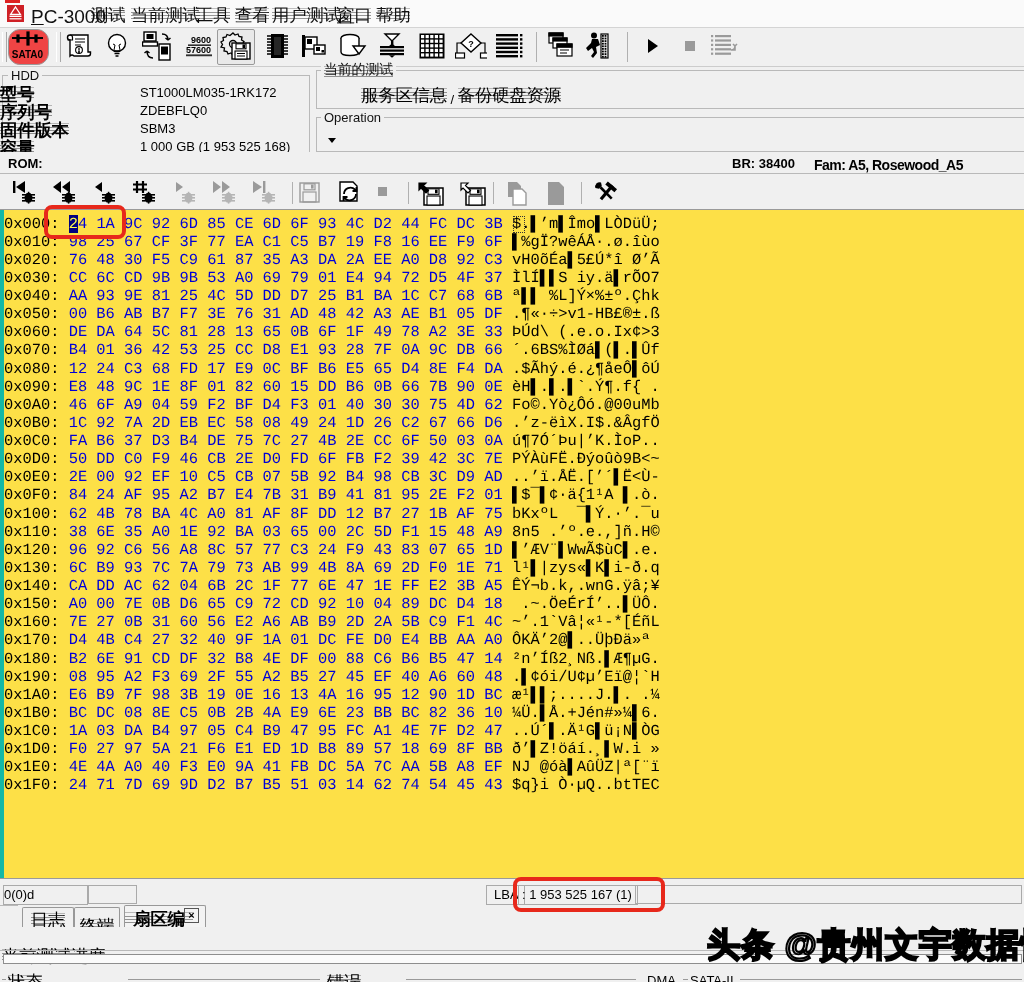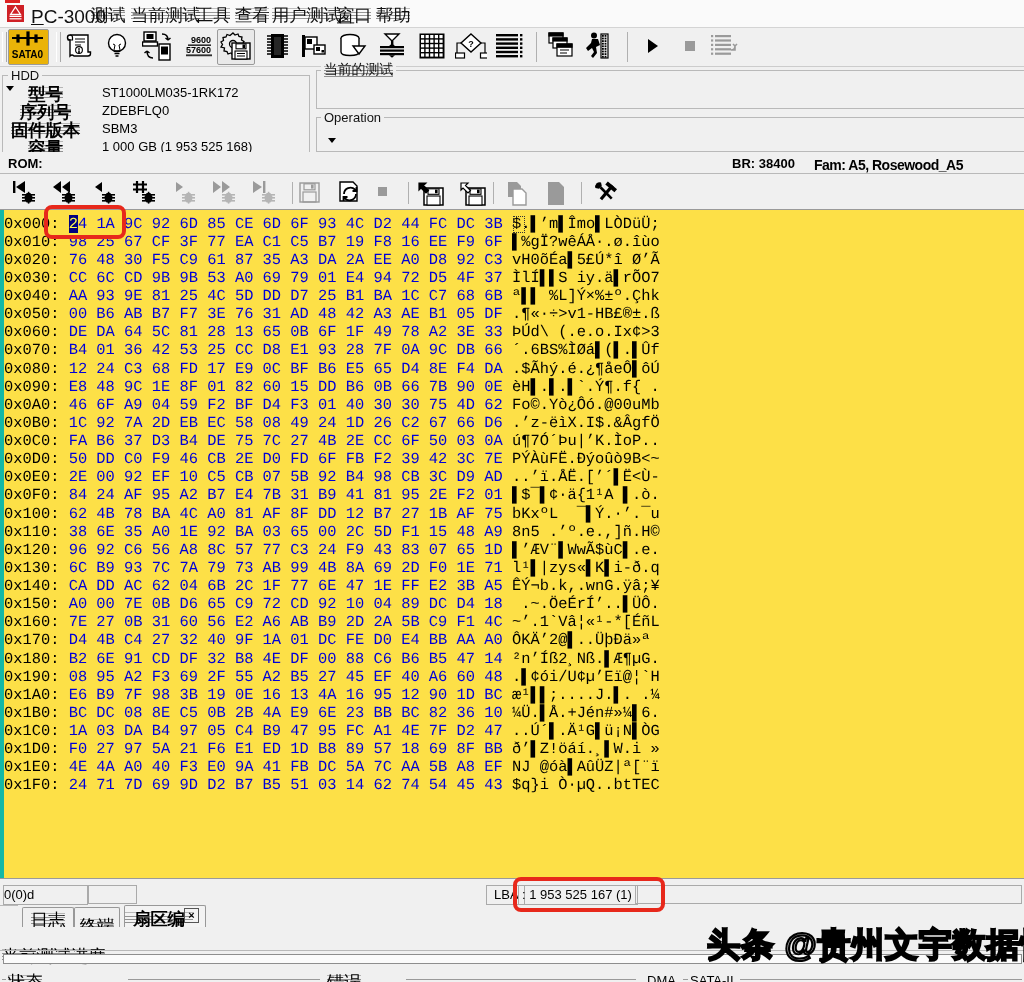--- a/index.html
+++ b/index.html
@@ -10,22 +10,22 @@
 #menubar{left:0;top:0;width:1024px;height:27px;background:#fafafa;border-bottom:1px solid #d4d4d4;}
 .mi{position:absolute;top:6px;font-size:19px;color:#111;white-space:pre;}
 
 #toolbar{left:0;top:28px;width:1024px;height:38px;background:#f0f0f0;border-bottom:1px solid #cccccc;}
 .grip{position:absolute;width:3px;border-left:1px solid #fff;border-right:1px solid #a8a8a8;}
 .tsep{position:absolute;width:1px;background:#b0b0b0;}
 
 #info{left:0;top:67px;width:1024px;height:85px;background:#f0f0f0;}
 .fs{position:absolute;border:1px solid #b9b9b9;}
 .fslabel{position:absolute;background:#f0f0f0;font-size:13px;color:#111;padding:0 3px;white-space:pre;}
-.lbl{position:absolute;font-size:13px;font-weight:bold;color:#000;text-align:center;white-space:pre;}
-.val{position:absolute;font-size:13px;color:#000;white-space:pre;}
+.lbl{position:absolute;font-size:13px;font-weight:bold;color:#000;text-align:left;white-space:pre;}
+.val{position:absolute;font-size:13px;color:#000;white-space:pre;margin-left:38px;}
 
 #rom{left:0;top:152px;width:1024px;height:21px;background:#f0f0f0;border-bottom:1px solid #b9b9b9;}
 
 #hextb{left:0;top:174px;width:1024px;height:35px;background:#f0f0f0;border-bottom:1px solid #9a9a9a;}
 
 #hexarea{left:0;top:210px;width:1024px;height:668px;background:#fde047;border-left:4px solid #14b8a6;}
 #hexpre{position:absolute;left:0px;top:4.6px;margin:0;font-family:"Liberation Mono",monospace;
  font-size:15.4px;line-height:18.13px;color:#000;text-rendering:geometricPrecision;}
 #hexpre .h{color:#0000d8;}
 #hexpre .sel{background:#000080;color:#fdfd4a;}
@@ -61,21 +61,21 @@
   <span class="mi zh" style="left:196px">工具</span>
   <span class="mi zh" style="left:235px">查看</span>
   <span class="mi zh" style="left:272px">用户测试</span>
   <span class="mi zh" style="left:337px"><u>窗</u>口</span>
   <span class="mi zh" style="left:376px">帮助</span>
 </div>
 
 <div id="toolbar" class="abs">
   <div class="grip" style="left:2px;top:4px;height:30px"></div>
 
-  <div class="abs" style="left:8px;top:1px;width:39px;height:34px;border:1px solid #9a9a9a;background:#eab308;border-radius:2px;">
+  <div class="abs" style="left:8px;top:1px;width:39px;height:34px;border:1px solid #9a9a9a;background:#ef4444;border-radius:12px;">
     <svg width="37" height="32" viewBox="0 0 37 32">
       <g stroke="#000" stroke-width="2" fill="none">
         <path d="M3 8 H34"></path>
       </g>
       <g stroke="#000" stroke-width="1.2" fill="#000">
         <rect x="8" y="5" width="2" height="7"></rect>
         <rect x="18" y="2" width="2" height="13"></rect>
         <rect x="26" y="5" width="2" height="7"></rect>
       </g>
       <text x="18.5" y="28" font-family="Liberation Sans" font-size="10" font-weight="bold" text-anchor="middle" fill="#000">SATA0</text>
@@ -275,20 +275,21 @@
     <div class="val" style="left:102px;top:18px;">ST1000LM035-1RK172</div>
   <div class="lbl" style="left:0px;top:36px;width:91px;"><span class="zh">序列号</span></div>
     <div class="val" style="left:102px;top:36px;">ZDEBFLQ0</div>
   <div class="lbl" style="left:0px;top:54px;width:91px;"><span class="zh">固件版本</span></div>
     <div class="val" style="left:102px;top:54px;">SBM3</div>
   <div class="lbl" style="left:0px;top:72px;width:91px;"><span class="zh">容量</span></div>  
     <div class="val" style="left:102px;top:72px;">1 000 GB (1 953 525 168)</div>
 
   <div class="fs" style="left:316px;top:3px;width:712px;height:37px;"></div>
   <div class="fslabel" style="left:321px;top:-3px;"><span class="zh" style="font-size:14px;">当前的测试</span></div>
+  <div class="val" style="left:323px;top:19px;"><span class="zh">服务区信息</span> / <span class="zh">备份硬盘资源</span></div>
   <div class="fs" style="left:316px;top:50px;width:712px;height:33px;"></div>
   <div class="fslabel" style="left:321px;top:43px;">Operation</div>
   <div class="abs" style="left:328px;top:71px;width:0;height:0;border-left:4px solid transparent;border-right:4px solid transparent;border-top:5px solid #000;"></div>
 </div>
 
 <div id="rom" class="abs">
   <span class="abs" style="left:8px;top:4px;font-size:13px;font-weight:bold;">ROM:</span>
   <span class="abs" style="left:732px;top:4px;font-size:13px;font-weight:bold;">BR: 38400</span>
   <span class="abs" style="left:814px;top:4.5px;font-size:14px;letter-spacing:-0.5px;font-weight:bold;">Fam: A5, Rosewood_A5</span>
 </div>

